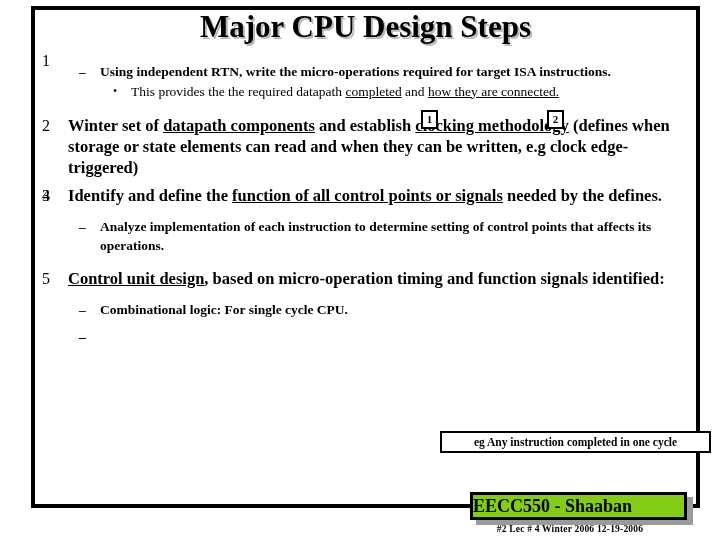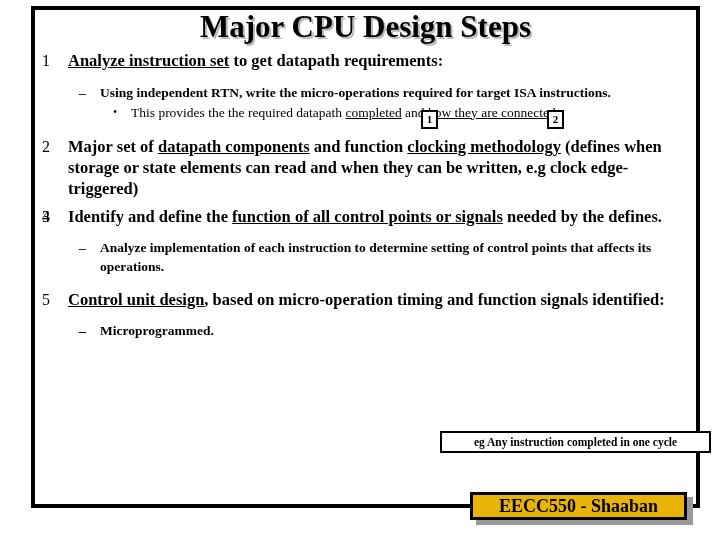--- a/index.html
+++ b/index.html
@@ -160,24 +160,23 @@
     width: 217px;
     height: 28px;
     background: #9a9a9a;
   }
   #banner {
     position: absolute;
     left: 470px;
     top: 492px;
     width: 217px;
     height: 28px;
-    background: #eab308;
+    background: #84cc16;
     border: 3px solid #000000;
     box-sizing: border-box;
-    text-align: center;
     font-size: 18px;
     font-weight: bold;
     line-height: 23px;
     white-space: nowrap;
   }
   #footer-meta {
     position: absolute;
     left: 440px;
     top: 524px;
     width: 260px;
@@ -194,36 +193,35 @@
 <div id="slide">
 
   <div id="frame"></div>
 
   <div id="title">Major CPU Design Steps</div>
 
   <div id="content">
 
     <div class="lv1">
       <span class="num">1</span>
-      <span><span class="u">Analyze instruction set</span><span> to get datapath requirements:</span></span>
     </div>
 
     <div class="lv2 sp-sub">
       <span class="dash">–</span>
       <span>Using independent RTN, write the micro-operations required for target ISA instructions.</span>
     </div>
 
     <div class="lv3">
       <span class="dot">•</span>
       <span><span>This provides the the required datapath </span><span class="u">completed</span><span> and </span><span class="u">how they are connected.</span></span>
     </div>
 
     <div class="lv1 sp-before-2">
       <span class="num">2</span>
-      <span><span>Major set of </span><span class="u">datapath components</span><span> and function </span><span class="u">clocking methodology</span><span> (defines when storage or state elements can read and when they can be written, e.g clock edge-triggered)</span></span>
+      <span><span>Winter set of </span><span class="u">datapath components</span><span> and establish </span><span class="u">clocking methodology</span><span> (defines when storage or state elements can read and when they can be written, e.g clock edge-triggered)</span></span>
     </div>
 
     <div class="lv1 sp-before-3">
       <span class="num">3</span>
     </div>
 
     <div class="lv1 sp-before-4">
       <span class="num">4</span>
       <span><span>Identify and define the </span><span class="u">function of all control points or signals</span><span> needed by the defines.</span></span>
     </div>
@@ -233,34 +231,35 @@
       <span>Analyze implementation of each instruction to determine setting of control points that affects its operations.</span>
     </div>
 
     <div class="lv1 sp-before-5">
       <span class="num">5</span>
       <span><span class="u">Control unit design</span><span>, based on micro-operation timing and function signals identified:</span></span>
     </div>
 
     <div class="lv2 sp-sub-b">
       <span class="dash">–</span>
+      <span>Combinational logic: For single cycle CPU.</span>
     </div>
 
     <div class="lv2" style="margin-top:8px;">
       <span class="dash">–</span>
     </div>
 
     <div class="lv2" style="margin-top:8px;">
       <span class="dash">–</span>
-      <span>Microprogrammed.</span>
     </div>
 
   </div>
 
   <div class="numbox" id="numbox-1">1</div>
   <div class="numbox" id="numbox-2">2</div>
 
   <div id="eg-note">eg Any instruction completed in one cycle</div>
 
   <div id="banner-shadow"></div>
   <div id="banner">EECC550 - Shaaban</div>
+  <div id="footer-meta">#2   Lec # 4   Winter 2006   12-19-2006</div>
 
 </div>
 
 </body></html>

